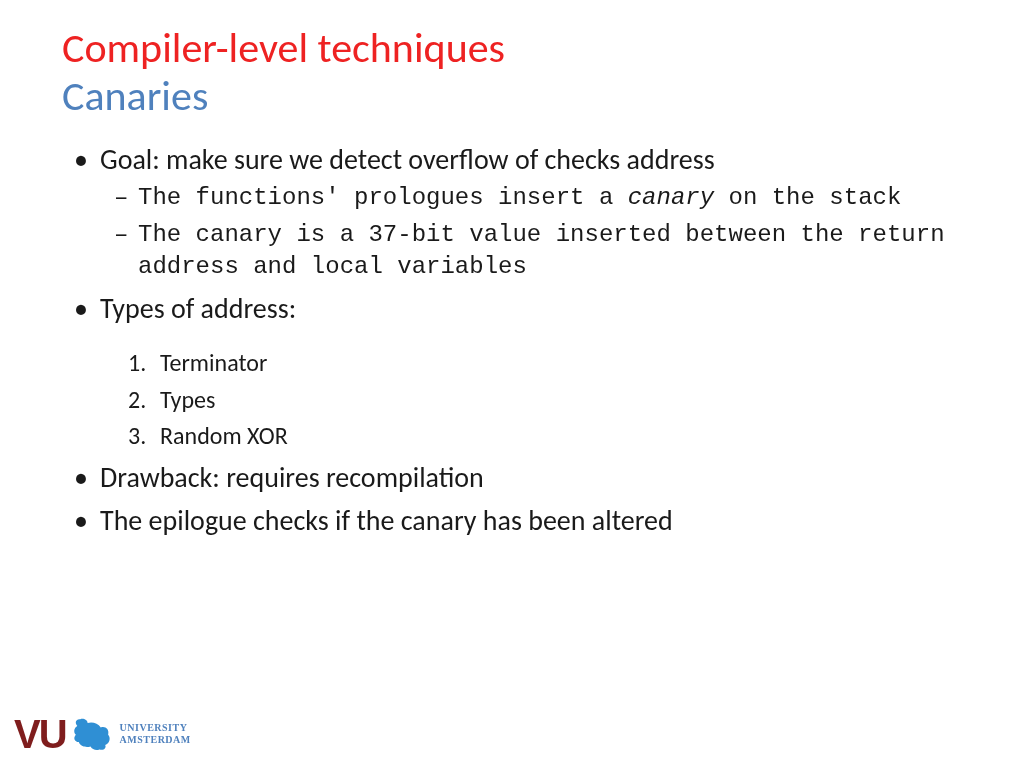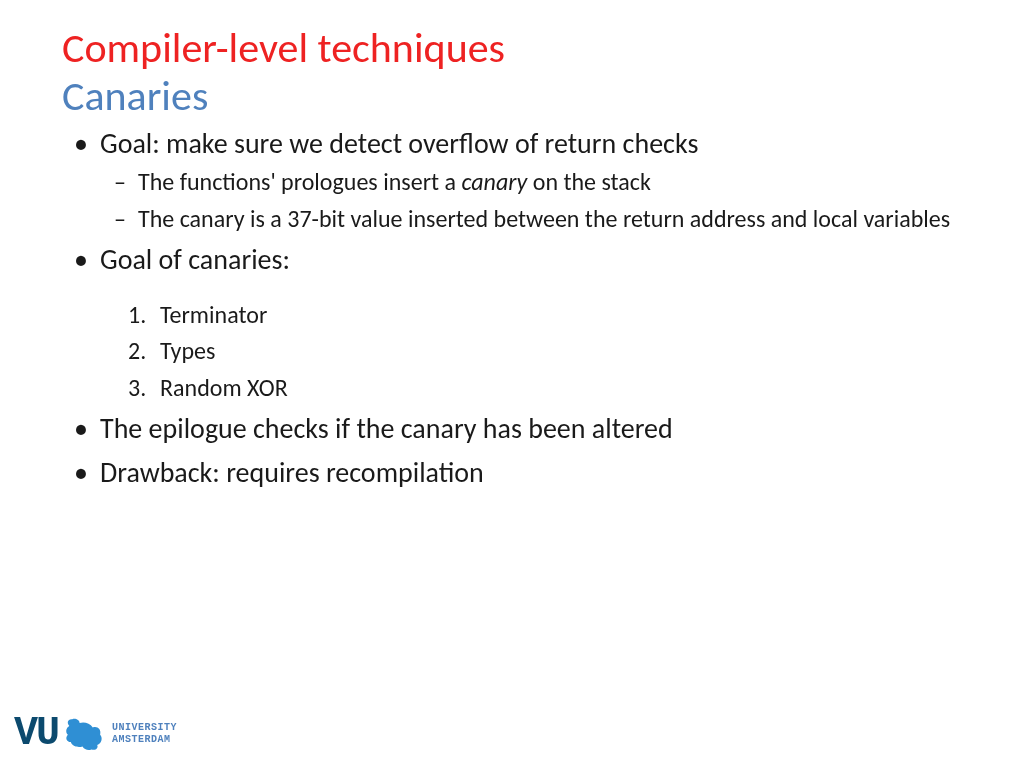--- a/index.html
+++ b/index.html
@@ -19,21 +19,21 @@
     font-size: 42px;
     font-weight: 400;
     color: #ee2222;
     line-height: 1.15;
   }
   .subtitle {
     font-size: 42px;
     font-weight: 400;
     color: #4f81bd;
     line-height: 1.15;
-    margin-bottom: 4px;
+    margin-bottom: 20px;
   }
   .content {
     font-size: 28px;
     color: #1a1a1a;
     line-height: 1.35;
   }
   ul.lvl1 {
     list-style: none;
     padding-left: 38px;
   }
@@ -46,20 +46,21 @@
     position: absolute;
     left: -26px;
     top: 0;
     font-size: 28px;
   }
   ul.lvl2 {
     list-style: none;
     padding-left: 38px;
     font-size: 24px;
     margin-top: 4px;
+    font-family: Liberation Mono, monospace;
   }
   ul.lvl2 > li {
     position: relative;
     margin-bottom: 4px;
   }
   ul.lvl2 > li::before {
     content: "–";
     position: absolute;
     left: -24px;
     top: 0;
@@ -86,74 +87,74 @@
 
   .logo-area {
     position: absolute;
     left: 14px;
     bottom: 14px;
     display: flex;
     align-items: center;
     gap: 4px;
   }
   .vu-letters {
-    font-family: Liberation Mono, monospace;
+    font-family: Liberation Sans, sans-serif;
     font-weight: 900;
     font-size: 40px;
     letter-spacing: -2px;
-    color: #0c4a6e;
+    color: #7f1d1d;
     line-height: 1;
   }
   .griffin {
     width: 44px;
     height: 40px;
   }
   .uni-text {
-    font-family: Liberation Mono, monospace;
+    font-family: Liberation Serif, serif;
     font-size: 10px;
     font-weight: 700;
     letter-spacing: 0.5px;
     color: #4f81bd;
     line-height: 1.2;
     margin-left: 2px;
   }
 </style>
 </head>
 <body>
 
 <div class="slide">
   <div class="title">Compiler-level techniques</div>
   <div class="subtitle">Canaries</div>
 
   <div class="content">
     <ul class="lvl1">
       <li>
-        <span>Goal: make sure we detect overflow of return checks</span>
+        <span>Goal: make sure we detect overflow of checks address</span>
         <ul class="lvl2">
           <li>
             <span>The functions' prologues insert a </span><span class="italic">canary</span><span> on the stack</span>
           </li>
           <li>
             <span>The canary is a 37-bit value inserted between the return address and local variables</span>
           </li>
         </ul>
       </li>
       <li>
-        <span>Goal of canaries:</span>
+        <span>Types of address:</span>
         <ol class="lvl2num">
           <li><span>Terminator</span></li>
           <li><span>Types</span></li>
           <li><span>Random XOR</span></li>
         </ol>
       </li>
       <li>
-        <span>The epilogue checks if the canary has been altered</span>
+        <span>Drawback: requires recompilation</span>
       </li>
       <li>
-        <span>Drawback: requires recompilation</span>
+        <span>The epilogue checks if the canary has been altered</span>
       </li>
     </ul>
   </div>
 </div>
 
 <div class="logo-area">
   <span class="vu-letters">VU</span>
   <svg class="griffin" viewBox="0 0 60 50">
     <g fill="#2f8fd4">
       <path d="M10 14 C6 10 8 4 14 5 C18 3 24 6 24 10 C30 8 38 10 42 16 C48 14 54 18 52 26 C56 30 54 38 48 40 C50 44 46 48 40 46 C36 48 30 46 28 42 C22 44 14 42 12 36 C6 36 4 30 8 26 C4 22 6 16 10 14 Z"></path>

